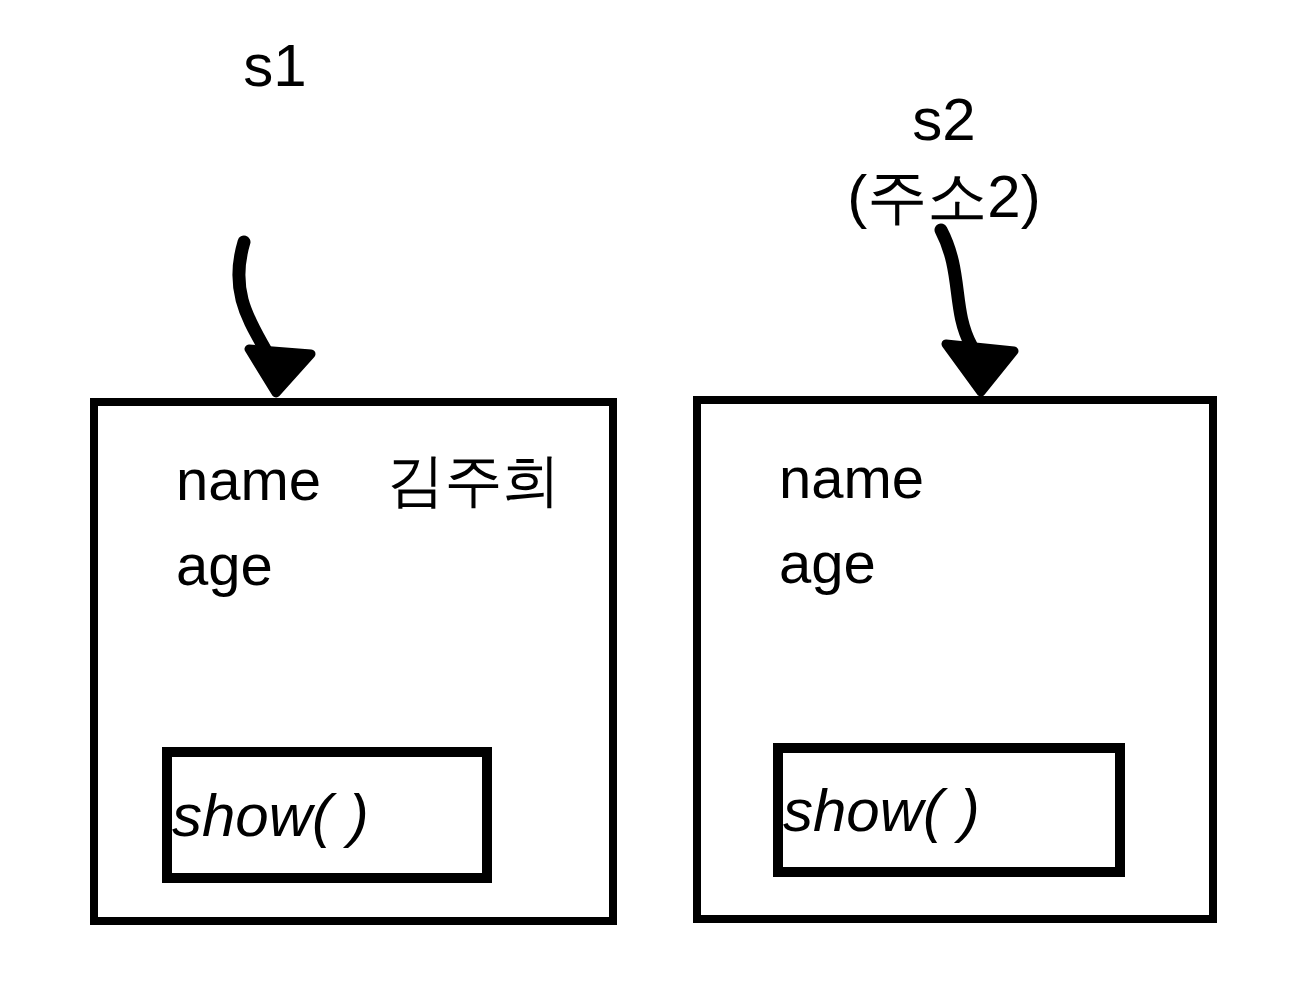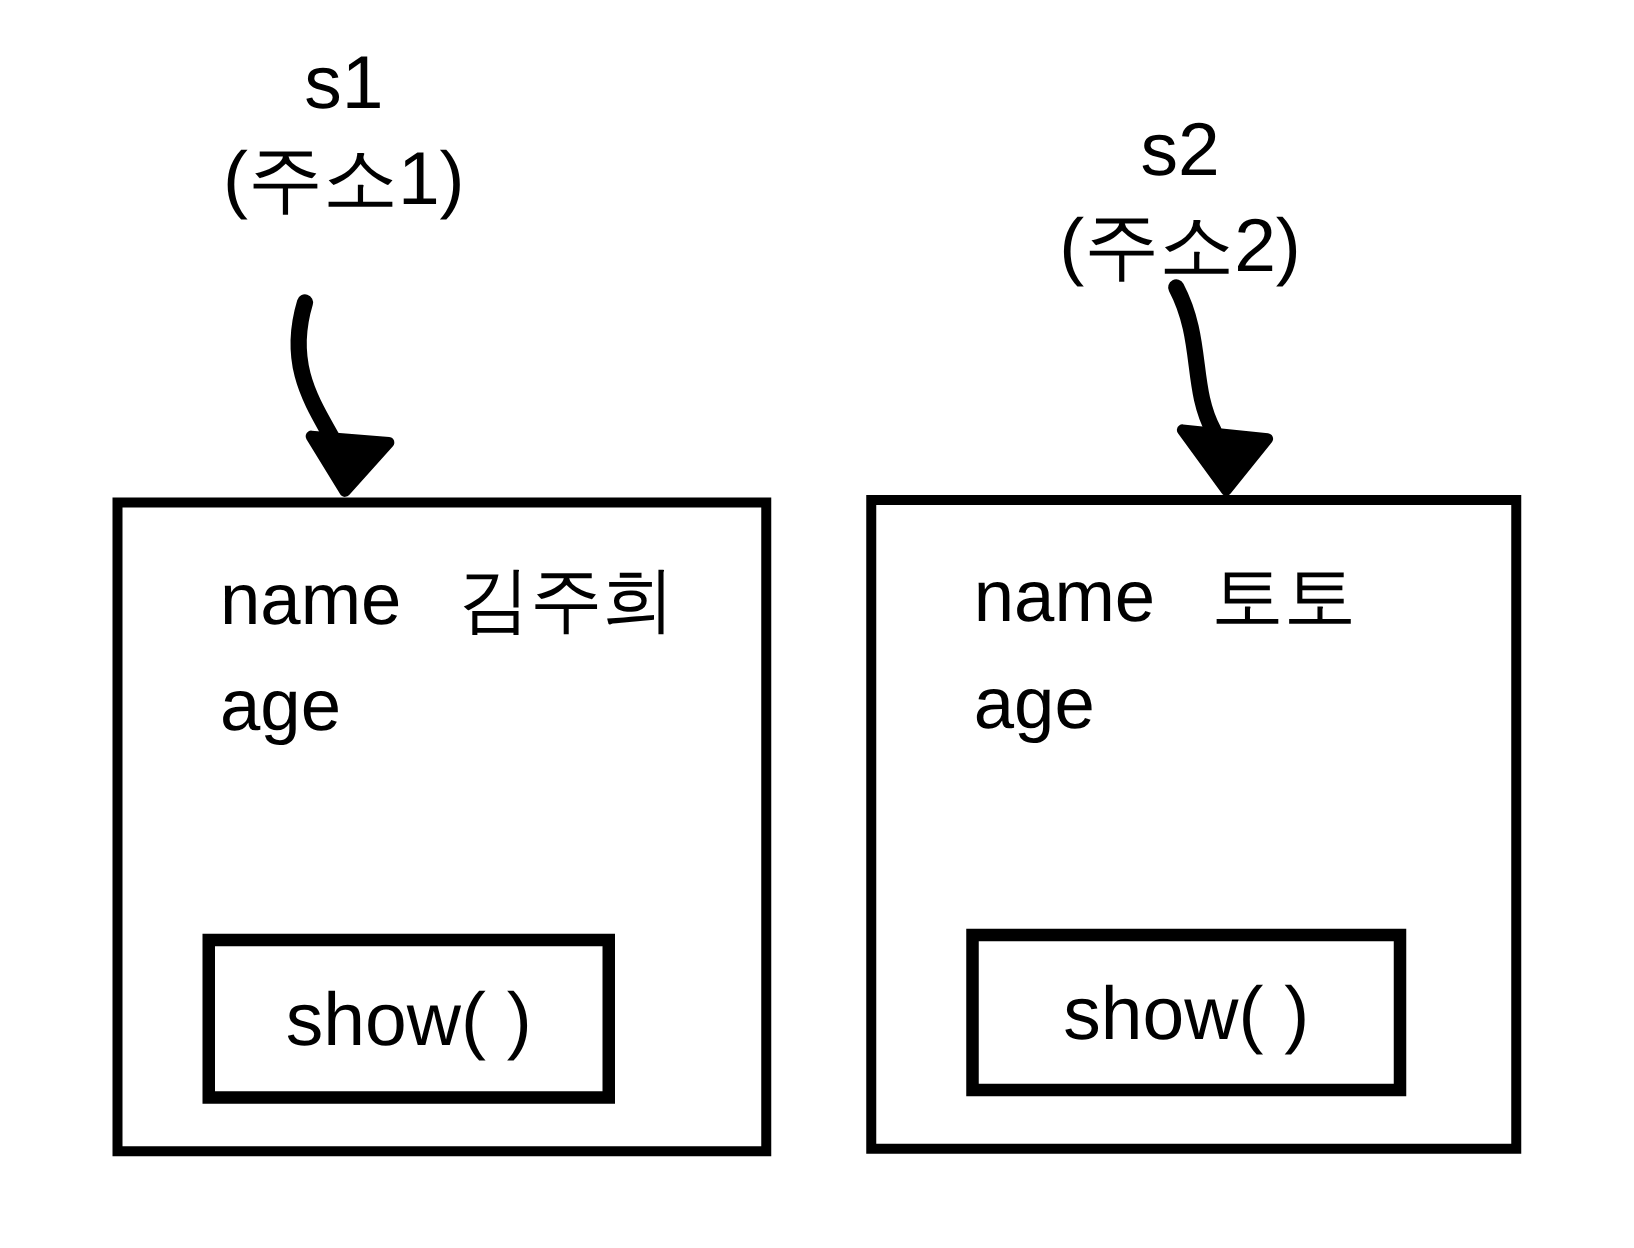--- a/index.html
+++ b/index.html
@@ -48,32 +48,32 @@
   #obj1 { left: 90px;  top: 398px; width: 527px; height: 527px; }
   #obj2 { left: 693px; top: 396px; width: 524px; height: 527px; }
 
   .field-row {
     display: flex;
     align-items: baseline;
     font-size: 58px;
     line-height: 85px;
   }
   .field-label { width: 190px; }
-  .field-value { flex: 1; }
+  .field-value { flex: 1; text-align: center; }
 
   .method-box {
     position: absolute;
     box-sizing: border-box;
     border: 10px solid #000000;
     background: #ffffff;
     display: flex;
     align-items: center;
-    justify-content: center;
     font-size: 60px;
     white-space: nowrap;
+    font-style: italic;
   }
   #method1 { left: 64px; top: 341px; width: 330px; height: 136px; }
   #method2 { left: 72px; top: 339px; width: 352px; height: 134px; }
 
   .arrow-shaft {
     fill: none;
     stroke: #000000;
     stroke-width: 13;
     stroke-linecap: round;
   }
@@ -95,21 +95,20 @@
       <path class="arrow-head" d="M 249 349 L 311 354 L 276 393 Z"></path>
     </g>
     <g>
       <path class="arrow-shaft" d="M 941 230 C 963 272 952 310 971 345"></path>
       <path class="arrow-head" d="M 946 344 L 1014 351 L 981 392 Z"></path>
     </g>
   </svg>
 
   <div class="ref-label" id="ref1">
     <div>s1</div>
-    <div>(주소1)</div>
   </div>
 
   <div class="ref-label" id="ref2">
     <div>s2</div>
     <div>(주소2)</div>
   </div>
 
   <div class="obj-box" id="obj1">
     <div class="field-row">
       <span class="field-label">name</span>
@@ -119,21 +118,20 @@
       <span class="field-label">age</span>
     </div>
     <div class="method-box" id="method1">
       <span>show( )</span>
     </div>
   </div>
 
   <div class="obj-box" id="obj2">
     <div class="field-row">
       <span class="field-label">name</span>
-      <span class="field-value">토토</span>
     </div>
     <div class="field-row">
       <span class="field-label">age</span>
     </div>
     <div class="method-box" id="method2">
       <span>show( )</span>
     </div>
   </div>
 
 </div>

